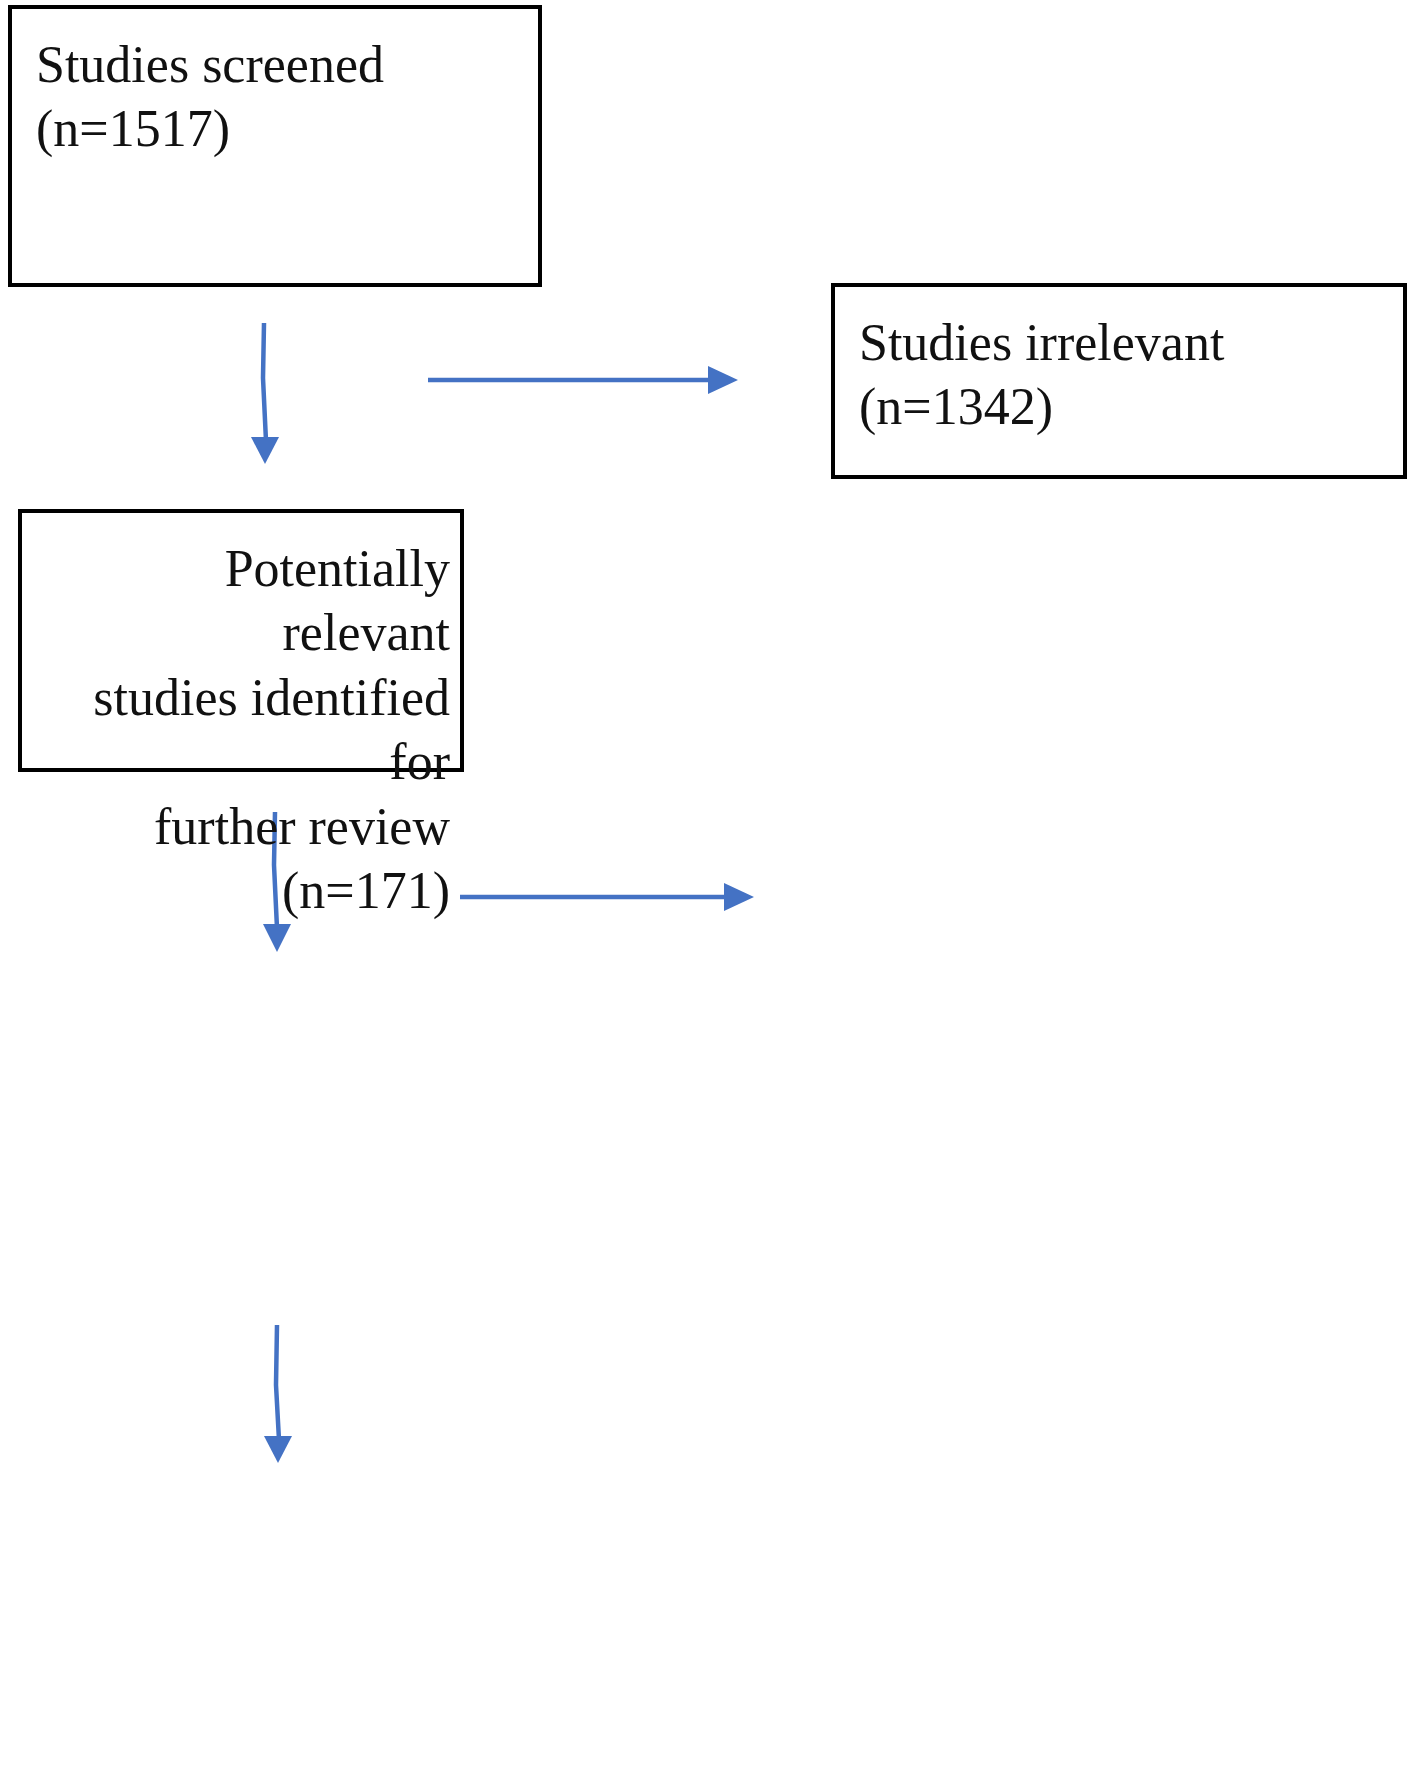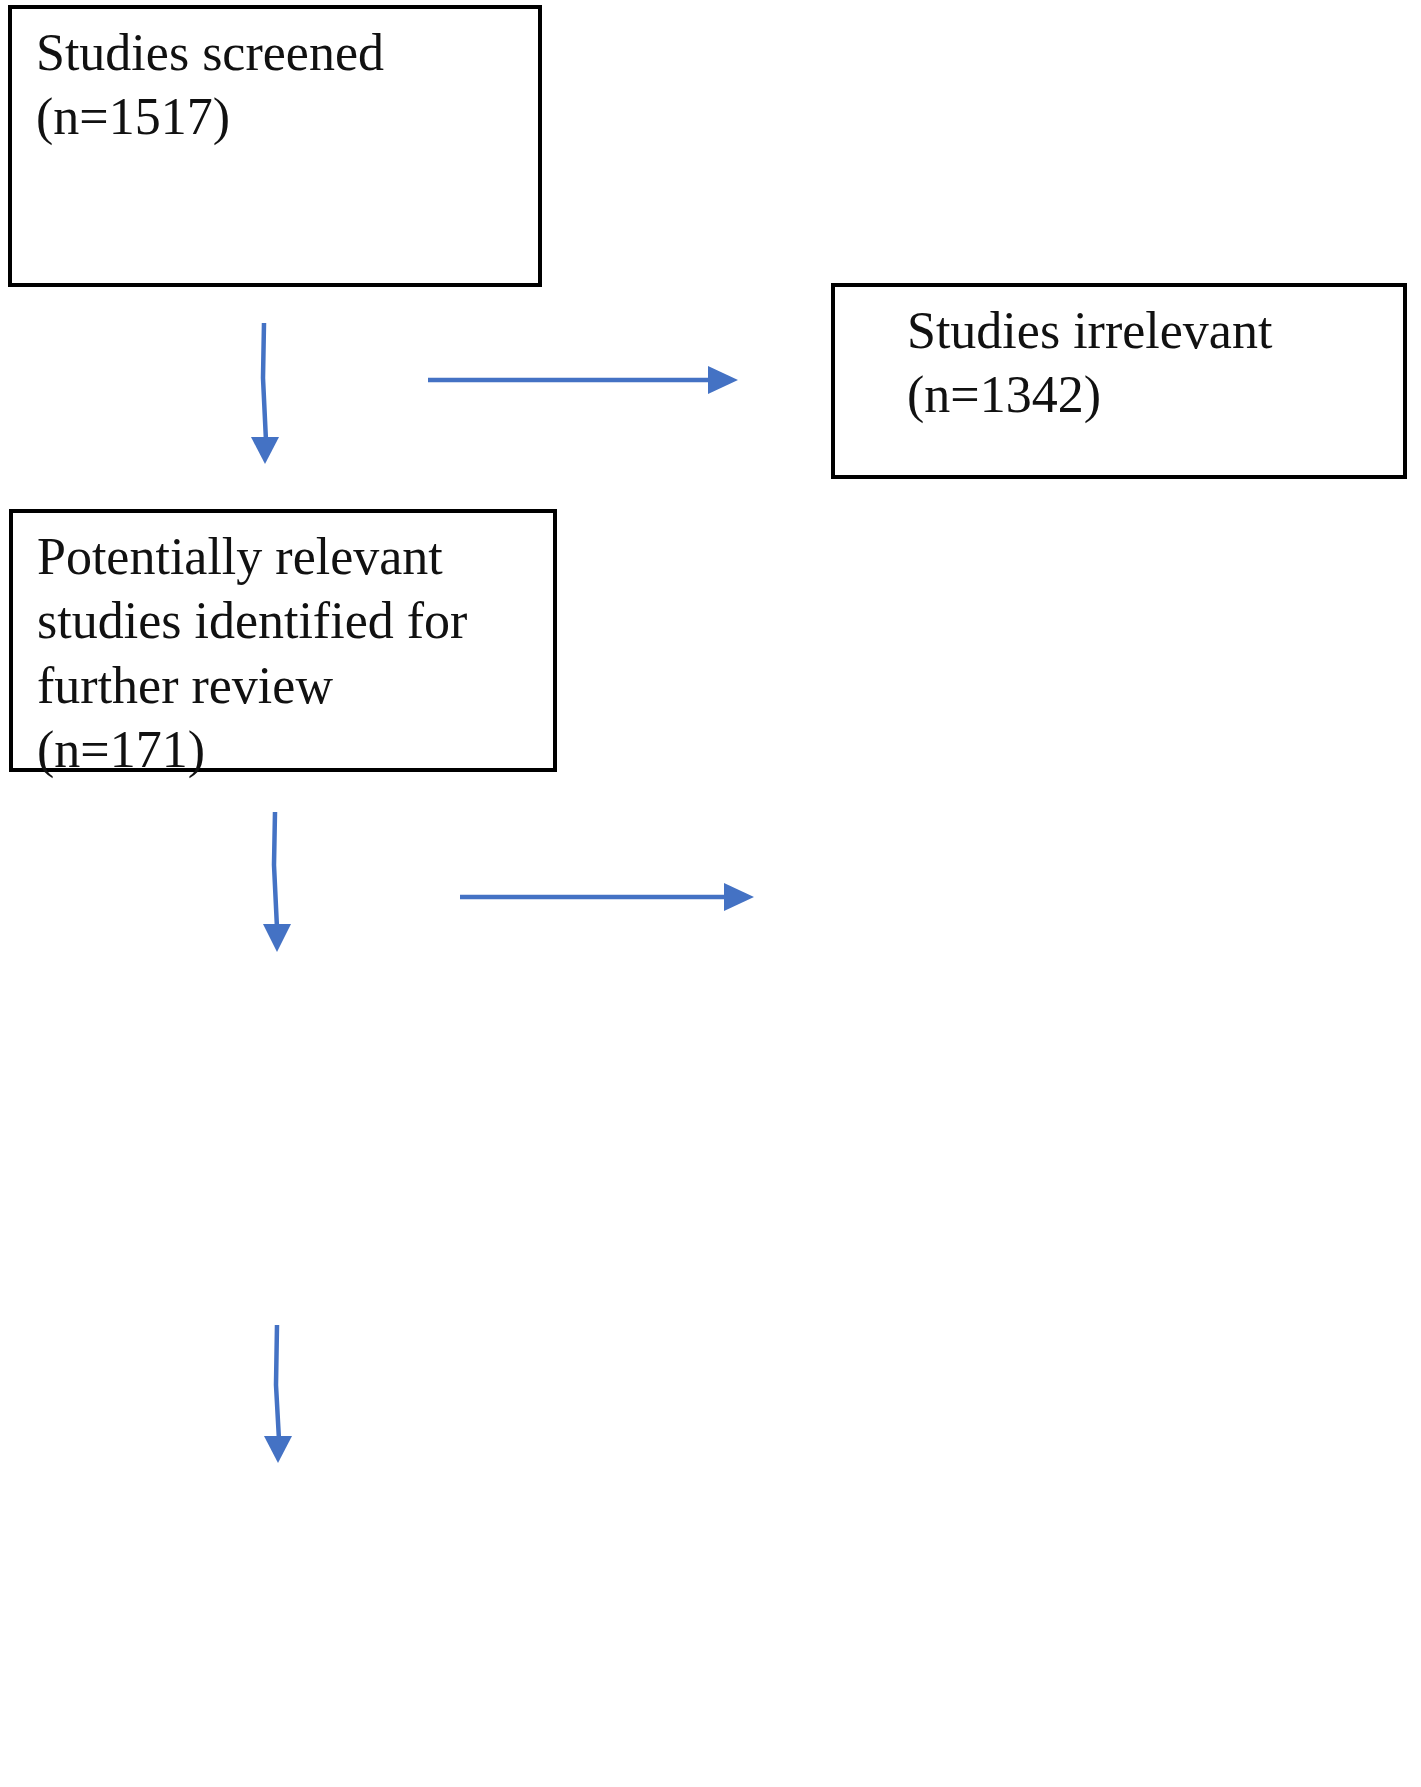--- a/index.html
+++ b/index.html
@@ -18,25 +18,26 @@
     background: #ffffff;
     box-sizing: border-box;
   }
   .box-text {
     white-space: pre-line;
     font-size: 52px;
     line-height: 1.24;
     color: var(--ink);
     padding: 12px 10px 0 24px;
     letter-spacing: 0px;
+    margin-top: 12px;
   }
   
   #box-screened   { left: 8px;   top: 5px;    width: 534px; height: 282px; }
-  #box-irrelevant { left: 831px; top: 283px;  width: 576px; height: 196px; padding-left: 48px; }
-  #box-relevant   { left: 9px;   top: 509px;  width: 548px; height: 263px; }
+  #box-irrelevant { left: 831px; top: 283px;  width: 576px; height: 196px; }
+  #box-relevant   { left: 18px;   top: 509px;  width: 446px; height: 263px; text-align: right; }
   #box-excluded   { left: 846px; top: 831px;  width: 569px; height: 157px; }
   #box-fulltext   { left: 5px;   top: 1025px; width: 549px; height: 268px; }
   #box-extracted  { left: 2px;   top: 1513px; width: 551px; height: 270px; }
 
   #arrow-layer {
     position: absolute;
     left: 0; top: 0;
     width: 1421px; height: 1787px;
     pointer-events: none;
   }

